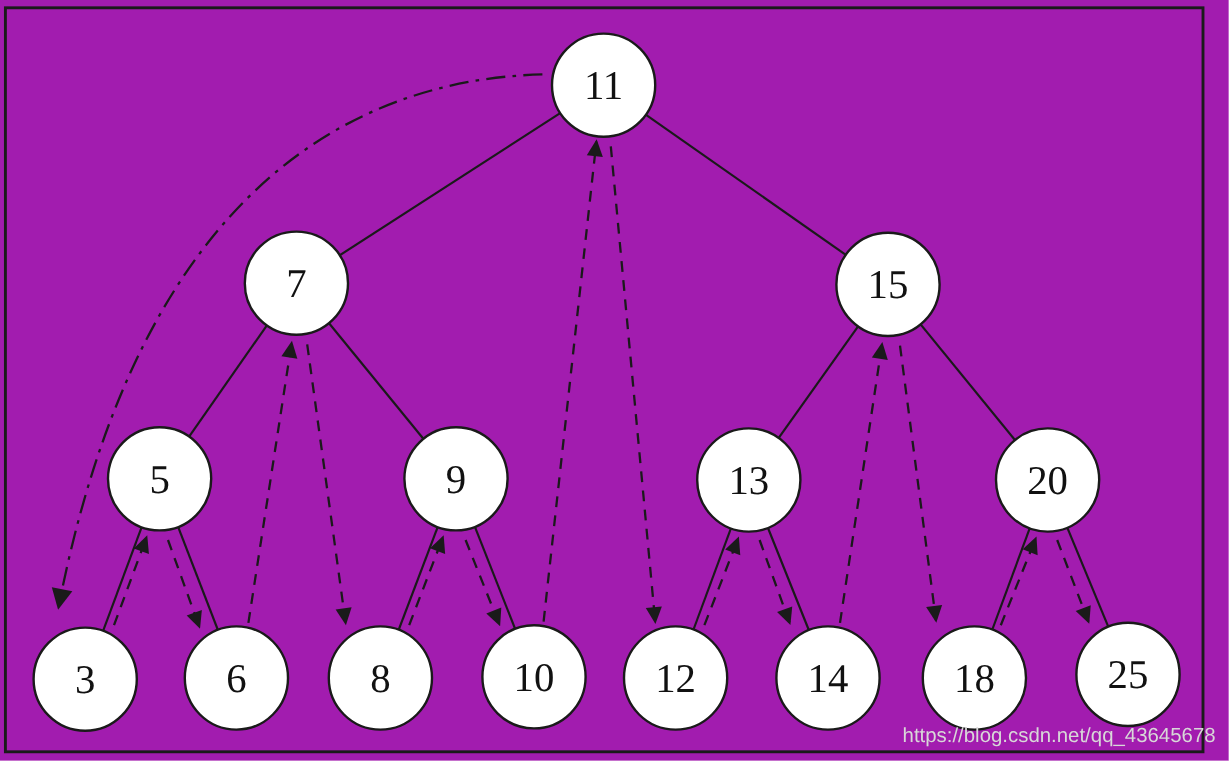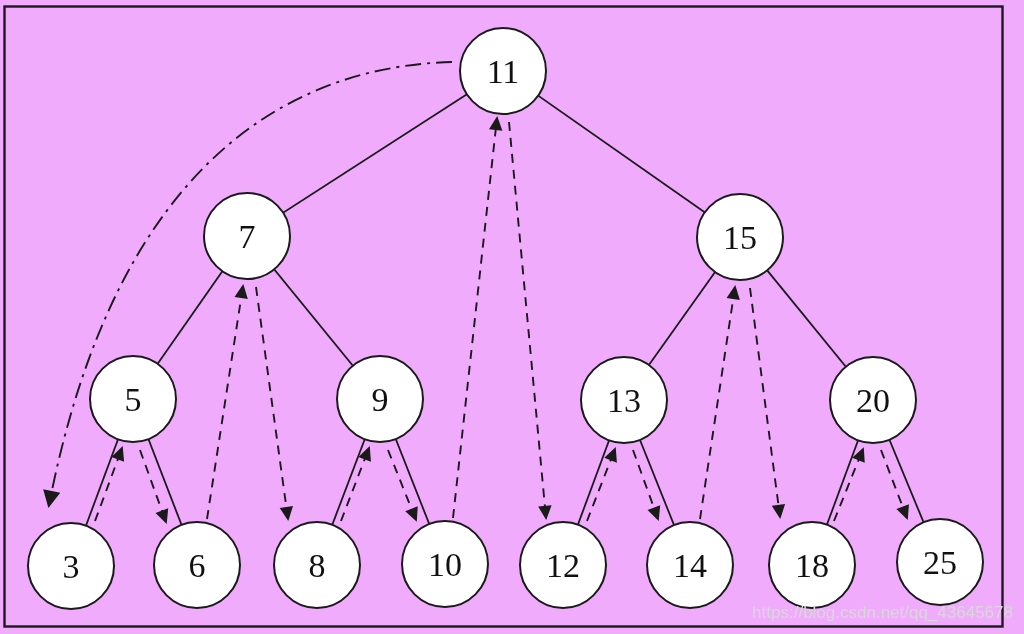--- a/index.html
+++ b/index.html
@@ -4,21 +4,21 @@
 <style>
   html, body {
     margin: 0;
     padding: 0;
     background: #ffffff;
   }
   .canvas {
     position: relative;
     width: 1024px;
     height: 634px;
-    background: #f0abfc;
+    background: #a21caf;
     overflow: hidden;
   }
   svg { display: block; }
   .tree-edge {
     stroke: #1a1a1a;
     stroke-width: 1.8;
     fill: none;
   }
   .node-circle {
     fill: #ffffff;

